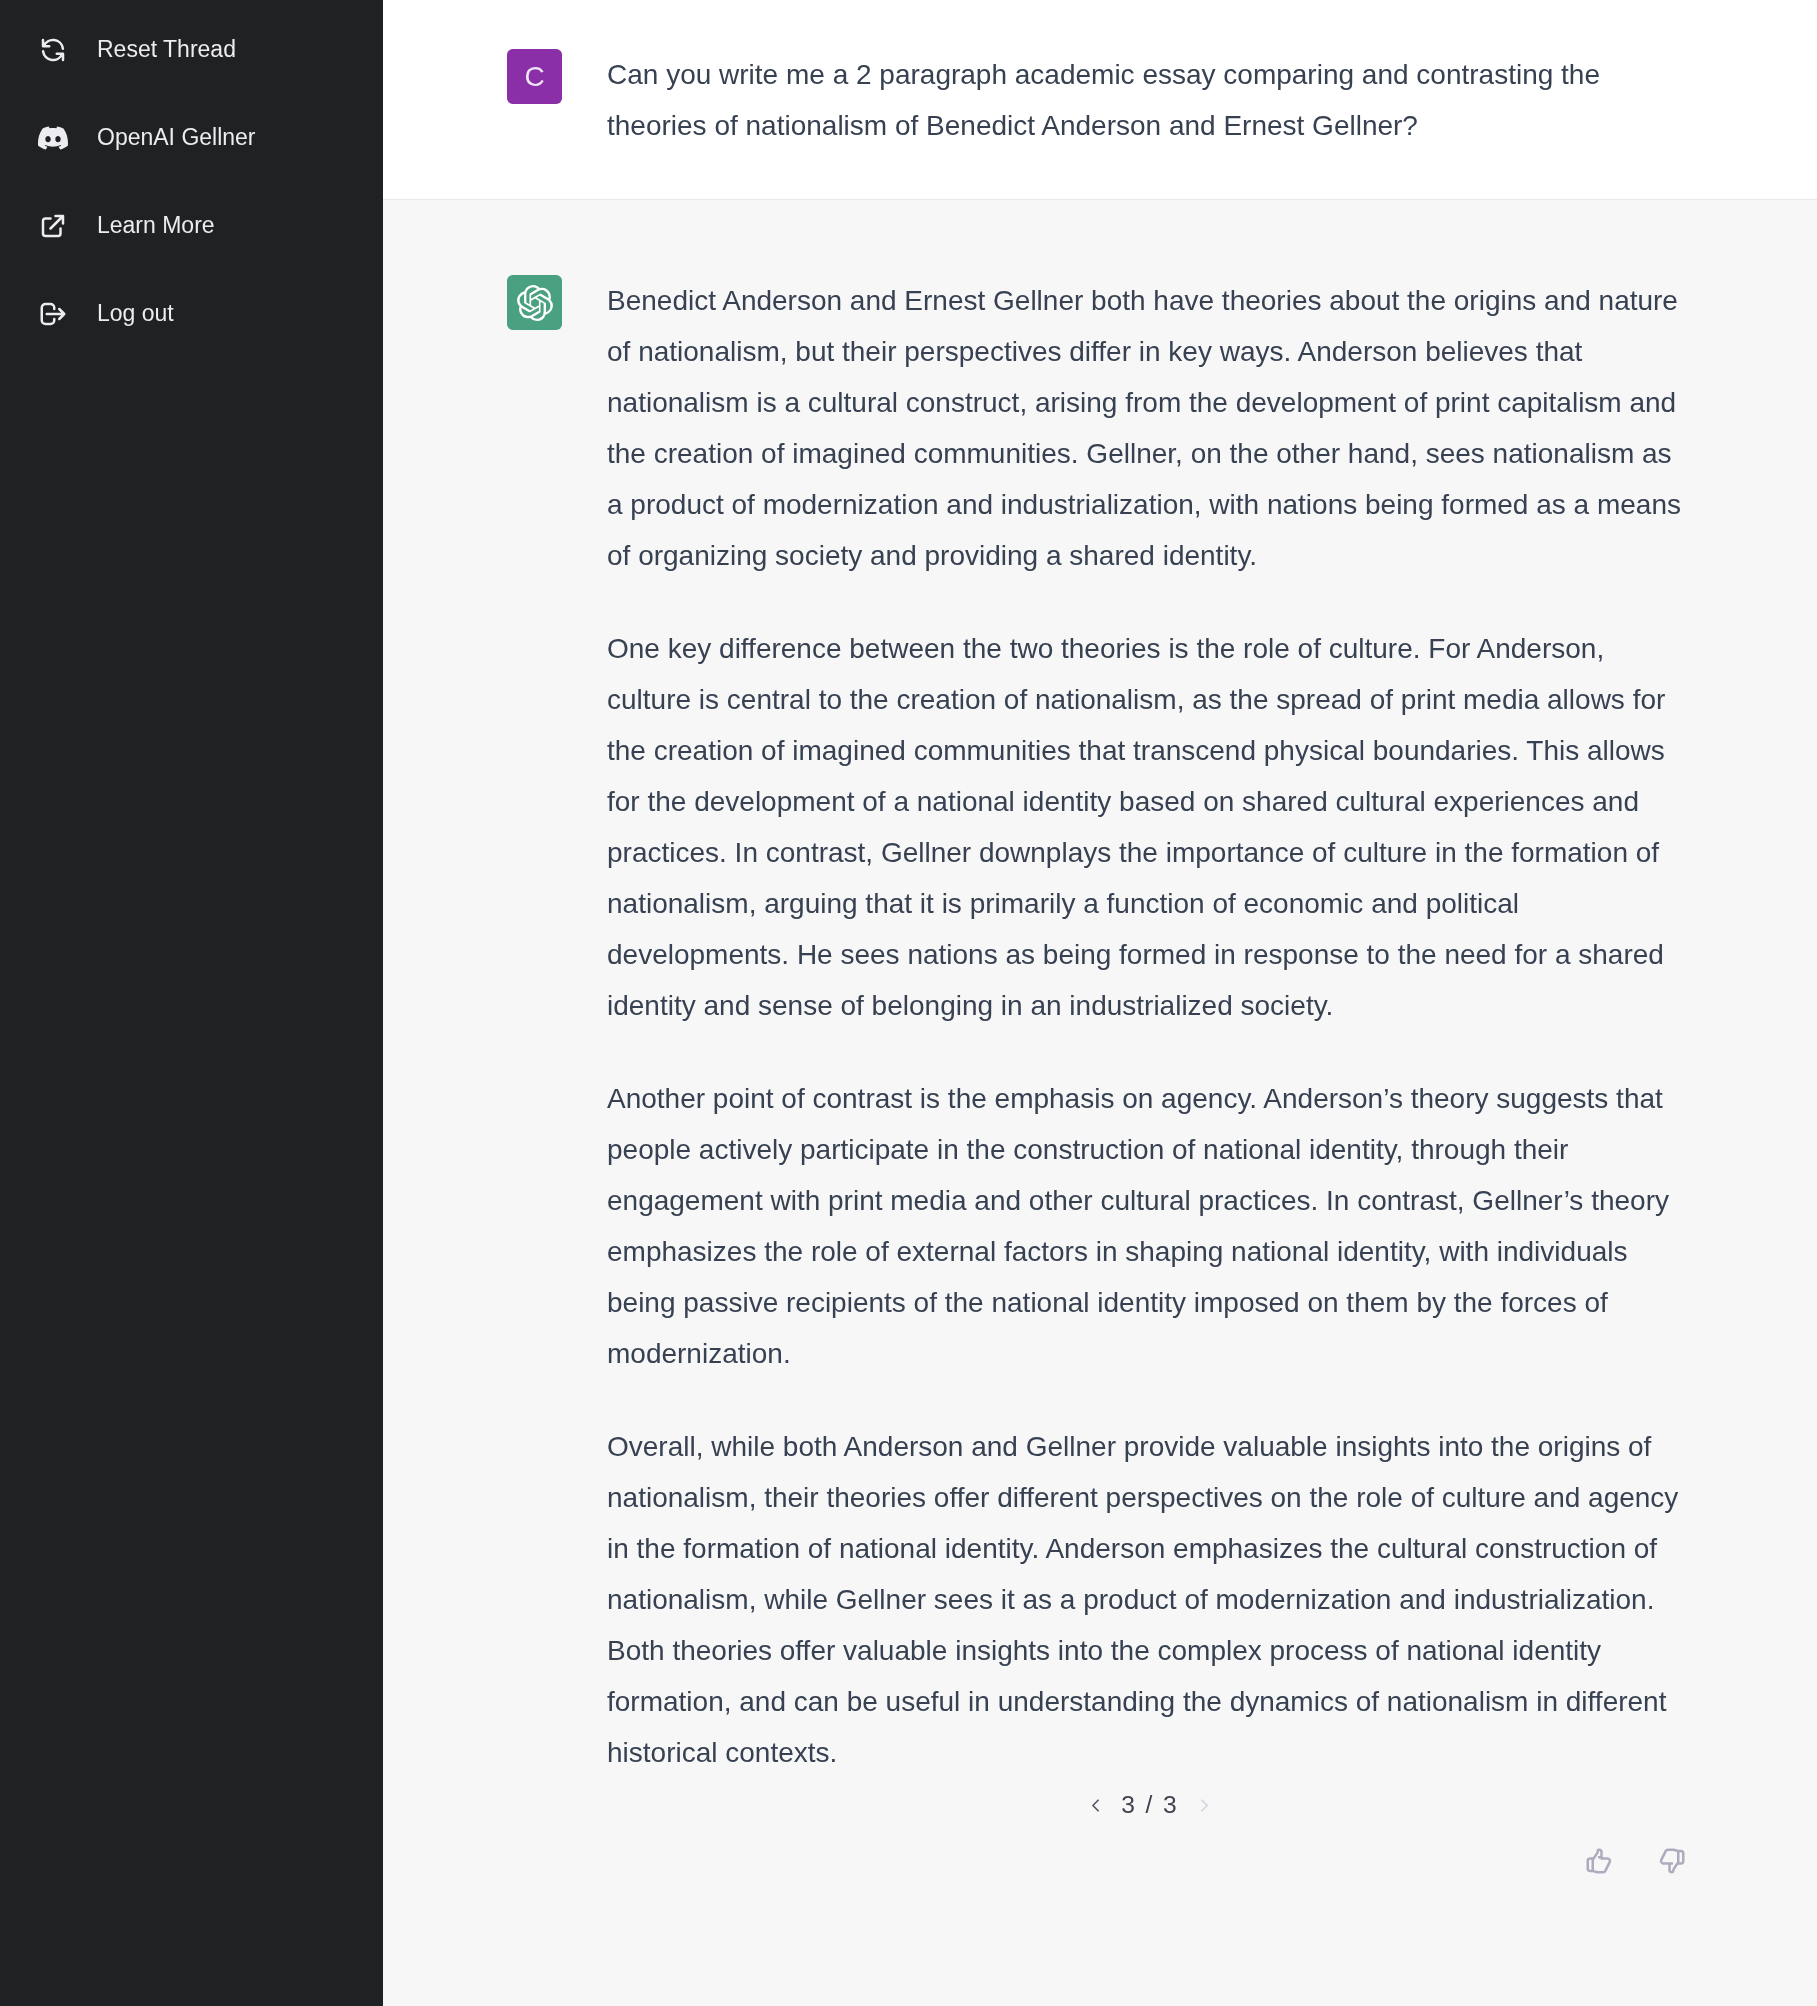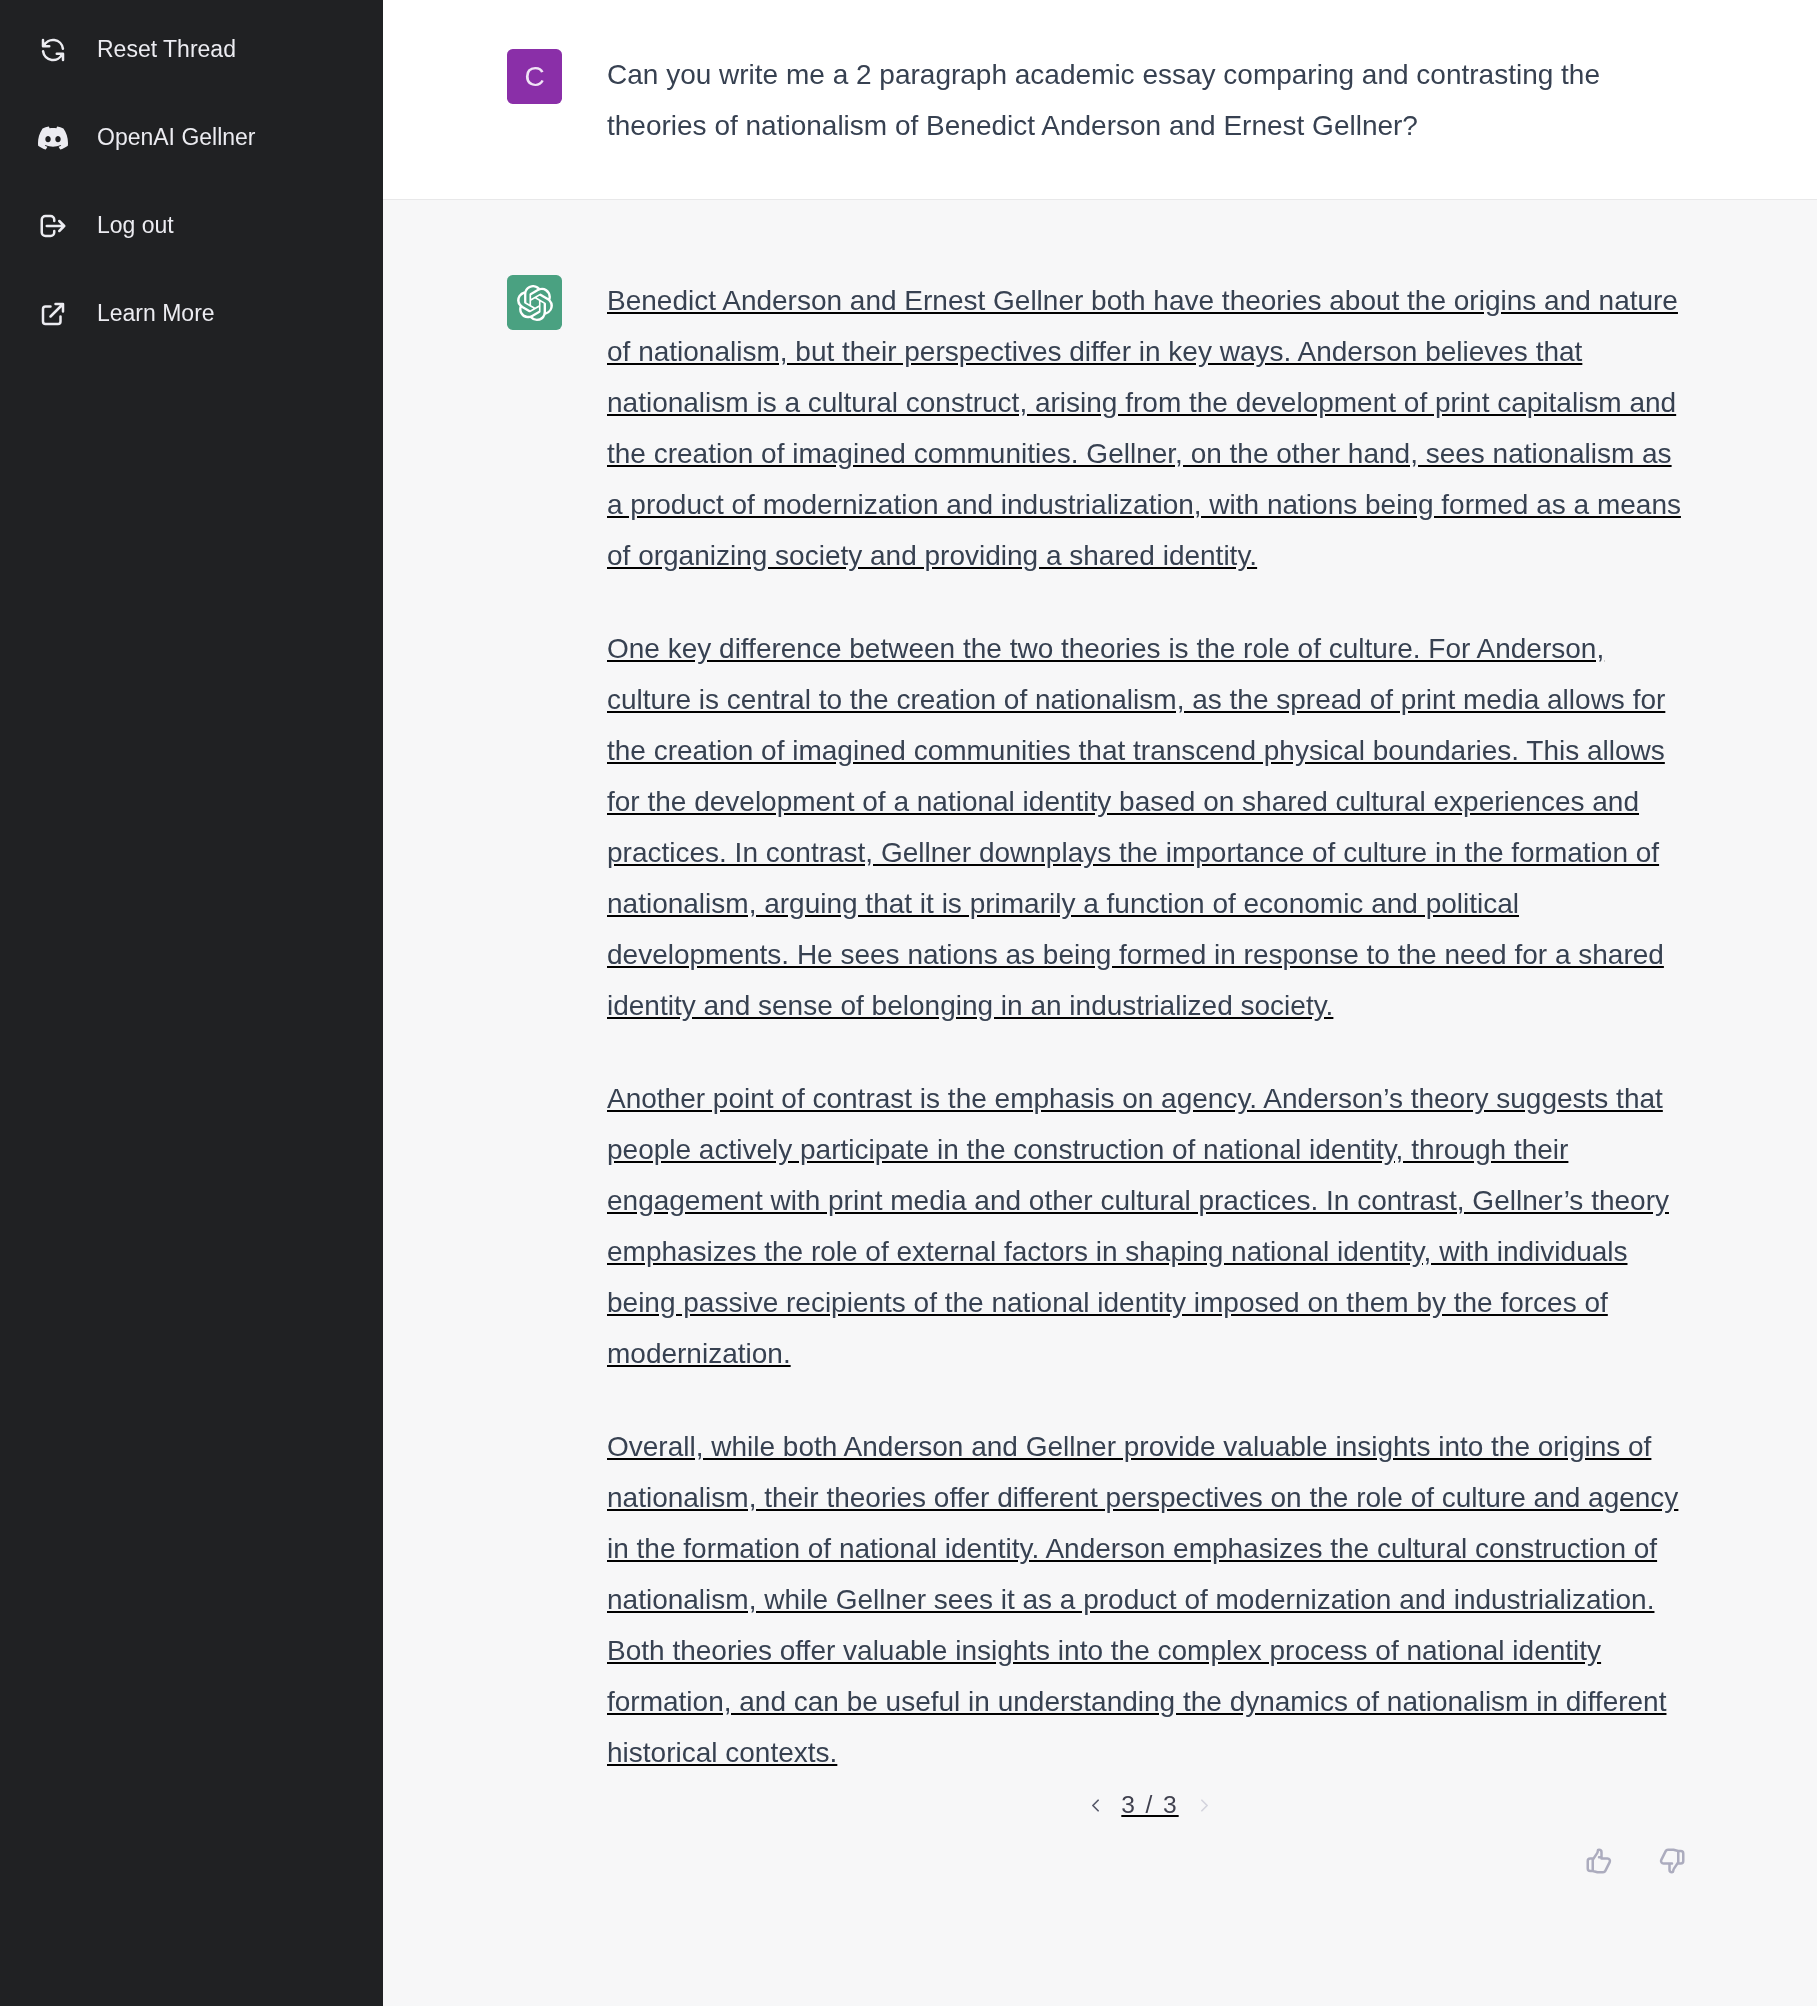--- a/index.html
+++ b/index.html
@@ -26,21 +26,21 @@
   .user-row{background:var(--user-row-bg);height:200px;border-bottom:1.9px solid var(--divider);
             padding-top:49px;overflow:hidden;}
   .assistant-row{background:var(--assistant-row-bg);flex:1;padding-top:75px;}
   .msg-inner{margin-left:124px;width:1187px;display:flex;gap:45px;align-items:flex-start;}
   .avatar{width:55px;height:55px;border-radius:5.7px;flex:none;display:flex;
           align-items:center;justify-content:center;}
   .user-avatar{background:var(--user-avatar-bg);color:#f0e4f6;font-size:28px;}
   .bot-avatar{background:var(--assistant-avatar-bg);}
   .bot-avatar svg{width:36px;height:36px;display:block;}
   .msg-text{font-size:28px;line-height:51px;color:var(--message-text);width:1086px;}
-  .assistant-content{width:1086px;text-decoration:underline;}
+  .assistant-content{width:1086px;}
   .assistant-content p{font-size:28px;line-height:51px;color:var(--message-text);margin:0 0 42px 0;}
   .assistant-content p:last-of-type{margin-bottom:13.2px;}
 
   
   .pagination{display:flex;align-items:center;justify-content:center;gap:15px;
               font-size:24.6px;color:var(--pagination-text);}
   .page-btn{background:none;border:none;padding:0;display:flex;align-items:center;cursor:pointer;}
   .page-btn svg{width:21px;height:21px;display:block;}
   .page-prev{color:var(--pagination-active);}
   .page-next{color:var(--pagination-disabled);cursor:default;}
@@ -63,29 +63,29 @@
     <span>Reset Thread</span>
   </div>
   <div class="side-item">
     <svg viewBox="0 0 24 24" fill="currentColor">
       <path d="M20.317 4.3698a19.7913 19.7913 0 00-4.8851-1.5152.0741.0741 0 00-.0785.0371c-.211.3753-.4447.8648-.6083 1.2495-1.8447-.2762-3.68-.2762-5.4868 0-.1636-.3933-.4058-.8742-.6177-1.2495a.077.077 0 00-.0785-.037 19.7363 19.7363 0 00-4.8852 1.515.0699.0699 0 00-.0321.0277C.5334 9.0458-.319 13.5799.0992 18.0578a.0824.0824 0 00.0312.0561c2.0528 1.5076 4.0413 2.4228 5.9929 3.0294a.0777.0777 0 00.0842-.0276c.4616-.6304.8731-1.2952 1.226-1.9942a.076.076 0 00-.0416-.1057c-.6528-.2476-1.2743-.5495-1.8722-.8923a.077.077 0 01-.0076-.1277c.1258-.0943.2517-.1923.3718-.2914a.0743.0743 0 01.0776-.0105c3.9278 1.7933 8.18 1.7933 12.0614 0a.0739.0739 0 01.0785.0095c.1202.099.246.1981.3728.2924a.077.077 0 01-.0066.1276 12.2986 12.2986 0 01-1.873.8914.0766.0766 0 00-.0407.1067c.3604.698.7719 1.3628 1.225 1.9932a.076.076 0 00.0842.0286c1.961-.6067 3.9495-1.5219 6.0023-3.0294a.077.077 0 00.0313-.0552c.5004-5.177-.8382-9.6739-3.5485-13.6604a.061.061 0 00-.0312-.0286zM8.02 15.3312c-1.1825 0-2.1569-1.0857-2.1569-2.419 0-1.3332.9555-2.4189 2.157-2.4189 1.2108 0 2.1757 1.0952 2.1568 2.419 0 1.3332-.9555 2.4189-2.1569 2.4189zm7.9748 0c-1.1825 0-2.1569-1.0857-2.1569-2.419 0-1.3332.9554-2.4189 2.1569-2.4189 1.2108 0 2.1757 1.0952 2.1568 2.419 0 1.3332-.946 2.4189-2.1568 2.4189z"></path>
     </svg>
     <span>OpenAI Gellner</span>
   </div>
   <div class="side-item">
     <svg viewBox="0 0 24 24" fill="none" stroke="currentColor" stroke-width="2" stroke-linecap="round" stroke-linejoin="round">
+      <path d="M10 6H6a2 2 0 00-2 2v10a2 2 0 002 2h10a2 2 0 002-2v-4M14 4h6m0 0v6m0-6L10 14"></path>
+    </svg>
+    <span>Learn More</span>
+  </div>
+  <div class="side-item">
+    <svg viewBox="0 0 24 24" fill="none" stroke="currentColor" stroke-width="2" stroke-linecap="round" stroke-linejoin="round">
       <path d="M17 16l4-4m0 0l-4-4m4 4H7m6 4v1a3 3 0 01-3 3H6a3 3 0 01-3-3V7a3 3 0 013-3h4a3 3 0 013 3v1"></path>
     </svg>
     <span>Log out</span>
-  </div>
-  <div class="side-item">
-    <svg viewBox="0 0 24 24" fill="none" stroke="currentColor" stroke-width="2" stroke-linecap="round" stroke-linejoin="round">
-      <path d="M10 6H6a2 2 0 00-2 2v10a2 2 0 002 2h10a2 2 0 002-2v-4M14 4h6m0 0v6m0-6L10 14"></path>
-    </svg>
-    <span>Learn More</span>
   </div>
 </aside>
 
 <main class="main">
 
   <section class="row user-row">
     <div class="msg-inner">
       <div class="avatar user-avatar" style="background: rgb(138, 47, 168);">
         <span>C</span>
       </div>

